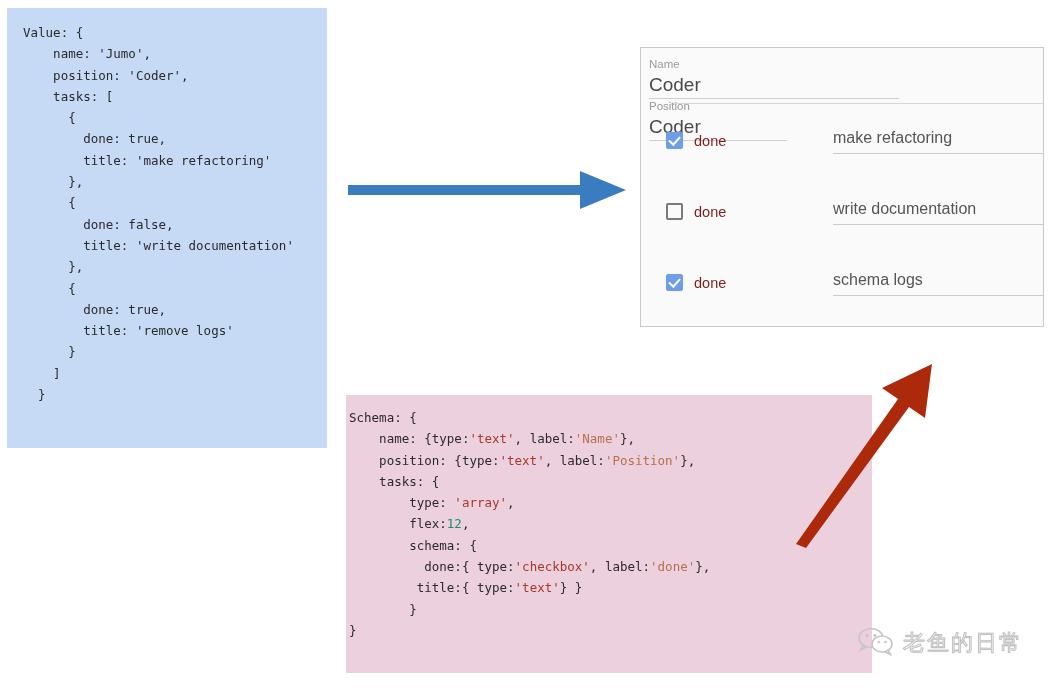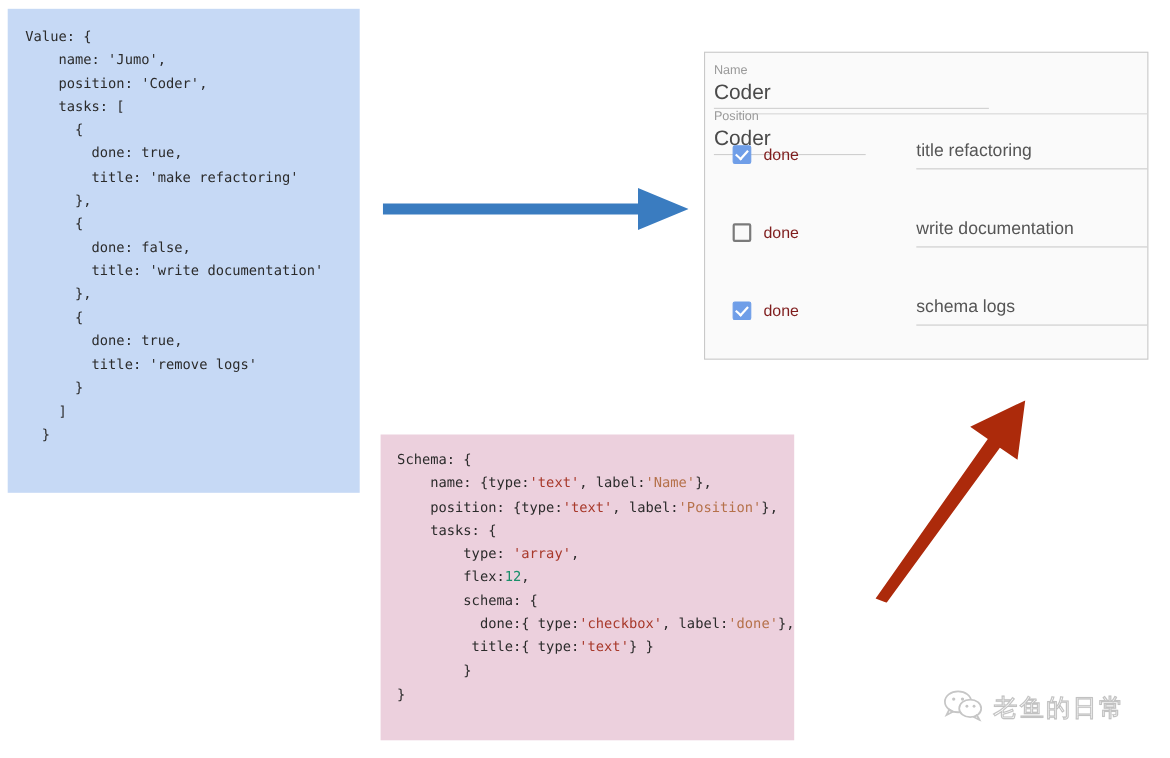--- a/index.html
+++ b/index.html
@@ -29,24 +29,24 @@
     left: 7px;
     top: 8px;
     width: 320px;
     height: 440px;
     background: #c6d9f5;
     padding: 14px 4px 0 16px;
   }
   #schema-box {
     left: 346px;
     top: 395px;
-    width: 376px;
+    width: 526px;
     height: 278px;
     background: #ecd0dd;
-    padding: 12px 0 0 15px;
+    padding: 12px 0 0 3px;
   }
   .code-line { display: block; height: 21.3px; }
 
   
   .s-str   { color: #a8392b; }      
   .s-lbl   { color: #b5714a; }      
   .s-num   { color: #1a8f6a; text-align: center; }      
 
   
   #arrow-blue {
@@ -230,21 +230,21 @@
 
   <div id="header-divider"></div>
 
   <div id="task-list">
       <div class="task-row">
         <div class="chk-wrap">
           <span class="checkbox checked"></span>
           <span class="chk-label">done</span>
         </div>
         <div class="title-wrap">
-          <div class="title-value">title refactoring</div>
+          <div class="title-value">make refactoring</div>
           <div class="title-underline"></div>
         </div>
       </div>
       <div class="task-row">
         <div class="chk-wrap">
           <span class="checkbox unchecked"></span>
           <span class="chk-label">done</span>
         </div>
         <div class="title-wrap">
           <div class="title-value">write documentation</div>

